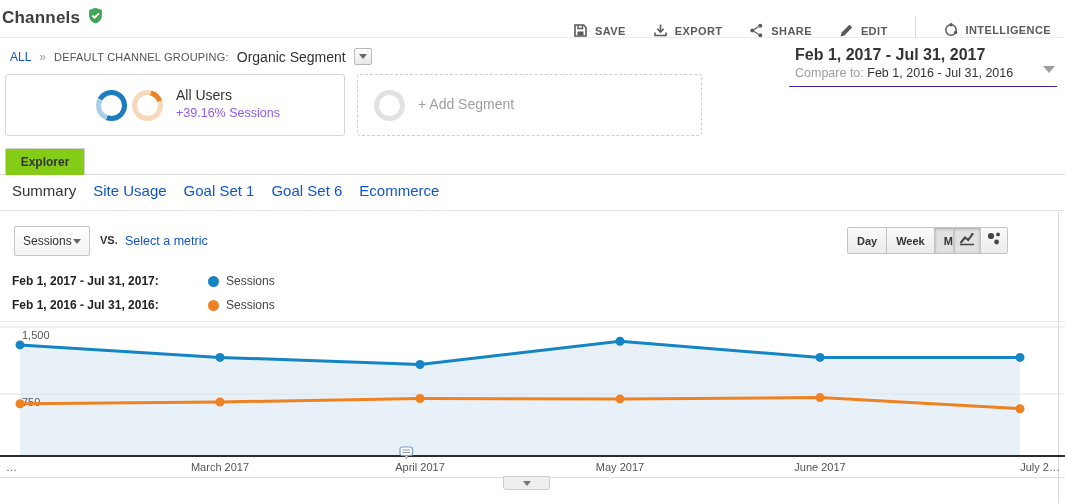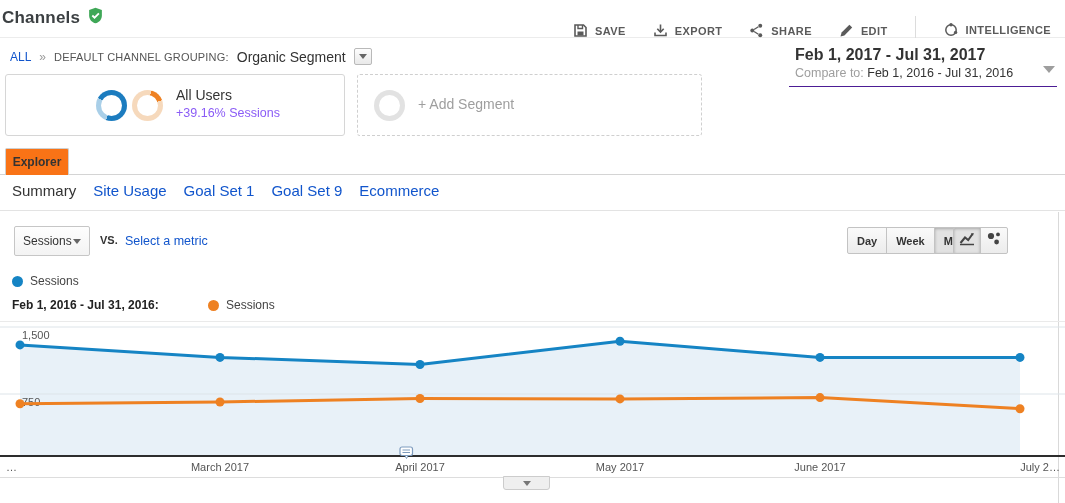--- a/index.html
+++ b/index.html
@@ -45,21 +45,21 @@
   .donut.gray   { background:#e2e2e2; }
   .seg-text { position:absolute; left:170px; top:12px; }
   .seg-name { font-size:14px; color:#333; }
   .seg-delta { font-size:12.5px; color:#8b5cf6; margin-top:3px; }
   .add-card { position:absolute; top:74px; left:357px; width:345px; height:62px; border:1px dashed #cfcfcf; border-radius:3px; background:#fff; cursor:pointer; }
   .add-donut { position:absolute; left:16px; top:15px; }
   .add-label { position:absolute; left:60px; top:21px; font-size:14px; color:#9e9e9e; }
 
   
   .tab-divider { position:absolute; top:174px; left:0; width:1065px; height:1px; background:#d4d4d4; }
-  .explorer-tab { position:absolute; top:148px; left:5px; width:64px; height:27px; background:#f97316;
+  .explorer-tab { position:absolute; top:148px; left:5px; width:80px; height:27px; background:#84cc16;
     border:1px solid #cfcfcf; border-bottom:none; border-radius:2px 2px 0 0; z-index:2;
     display:flex; align-items:center; justify-content:center; font-size:12px; font-weight:700; color:#333; cursor:pointer; }
 
   
   .subtabs { position:absolute; top:182px; left:12px; display:flex; gap:17px; }
   .subtab { font-size:15px; cursor:pointer; white-space:nowrap; }
   .subtab.active { color:#333; cursor:default; }
   .subtab.link { color:#1155cc; }
   .subtab-divider { position:absolute; top:210px; left:0; width:1065px; height:1px; background:#e3e3e3; }
 
@@ -206,21 +206,21 @@
     <div class="add-label">+ Add Segment</div>
   </div>
 
   <div class="tab-divider"></div>
   <div class="explorer-tab">Explorer</div>
 
   <div class="subtabs">
     <span class="subtab active">Summary</span>
     <span class="subtab link">Site Usage</span>
     <span class="subtab link">Goal Set 1</span>
-    <span class="subtab link">Goal Set 9</span>
+    <span class="subtab link">Goal Set 6</span>
     <span class="subtab link">Ecommerce</span>
   </div>
   <div class="subtab-divider"></div>
 
   <div class="metric-btn">
     <span class="lbl">Sessions</span>
     <span class="tri-down"></span>
   </div>
   <span class="vs-label">vs.</span>
   <span class="select-metric">Select a metric</span>
@@ -242,20 +242,21 @@
       <span><svg width="16" height="15" viewBox="0 0 16 15">
             <circle cx="5" cy="5" r="3.1" fill="#444"></circle>
             <circle cx="12" cy="3.4" r="1.9" fill="#444"></circle>
             <circle cx="10.6" cy="11" r="2.4" fill="#444"></circle>
           </svg></span>
     </div>
   </div>
   <div class="right-edge"></div>
 
   <div class="legend-row r1">
+    <span class="legend-date">Feb 1, 2017 - Jul 31, 2017:</span>
     <span class="legend-dot" id="legend-dot-0" style="background: rgb(21, 132, 196);"></span>
     <span class="legend-metric">Sessions</span>
   </div>
   <div class="legend-row r2">
     <span class="legend-date">Feb 1, 2016 - Jul 31, 2016:</span>
     <span class="legend-dot" id="legend-dot-1" style="background: rgb(238, 129, 34);"></span>
     <span class="legend-metric">Sessions</span>
   </div>
 
   <div class="chart-wrap">

